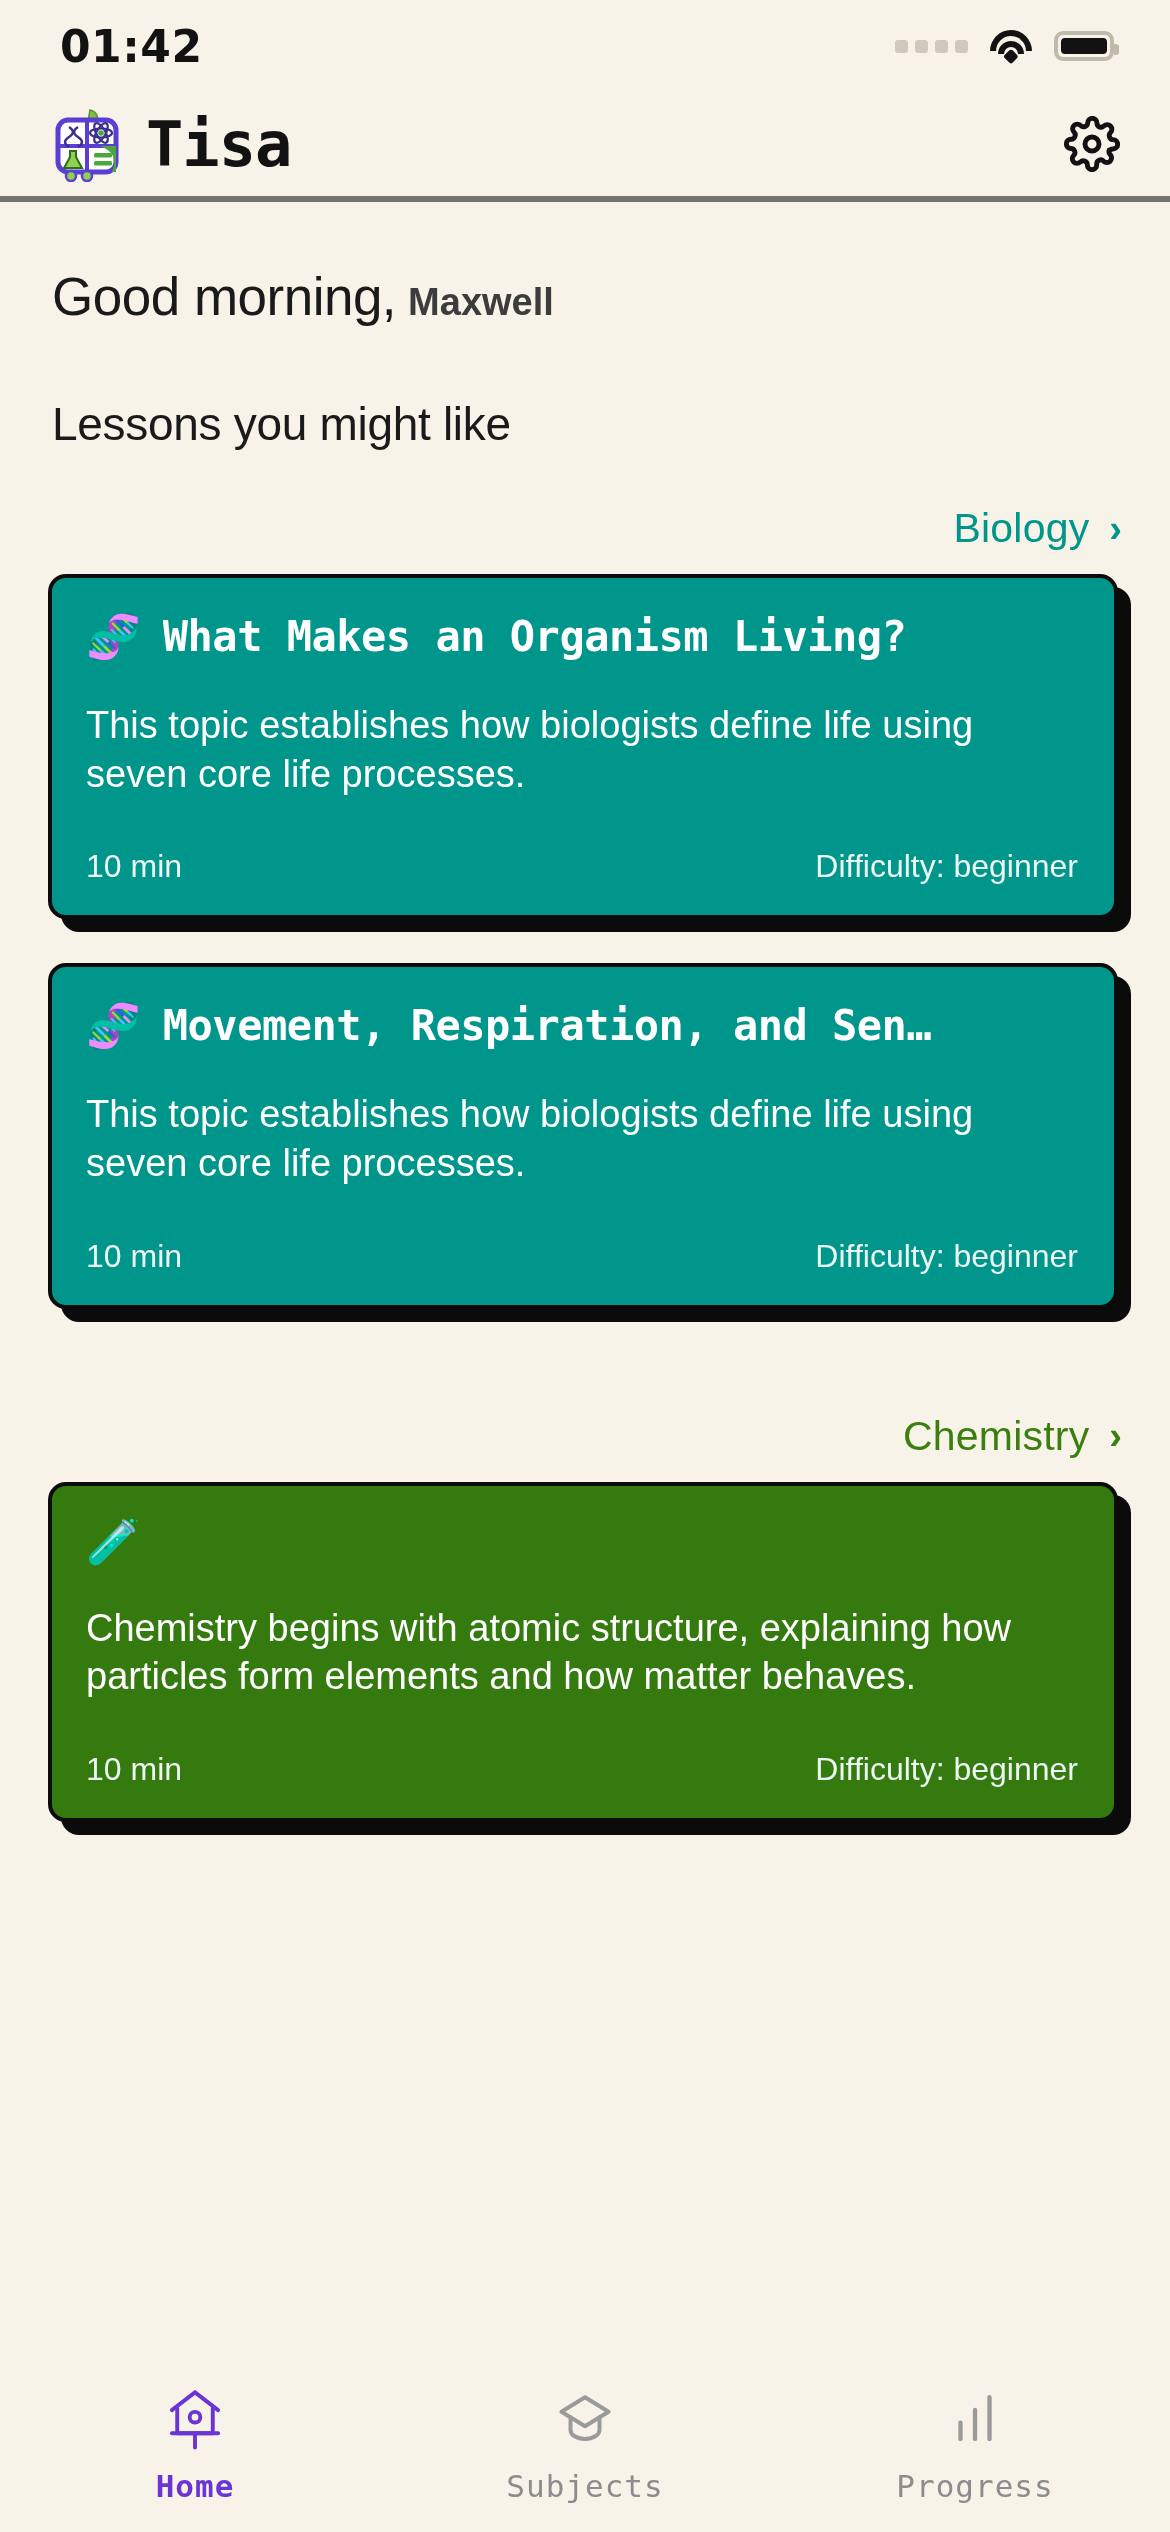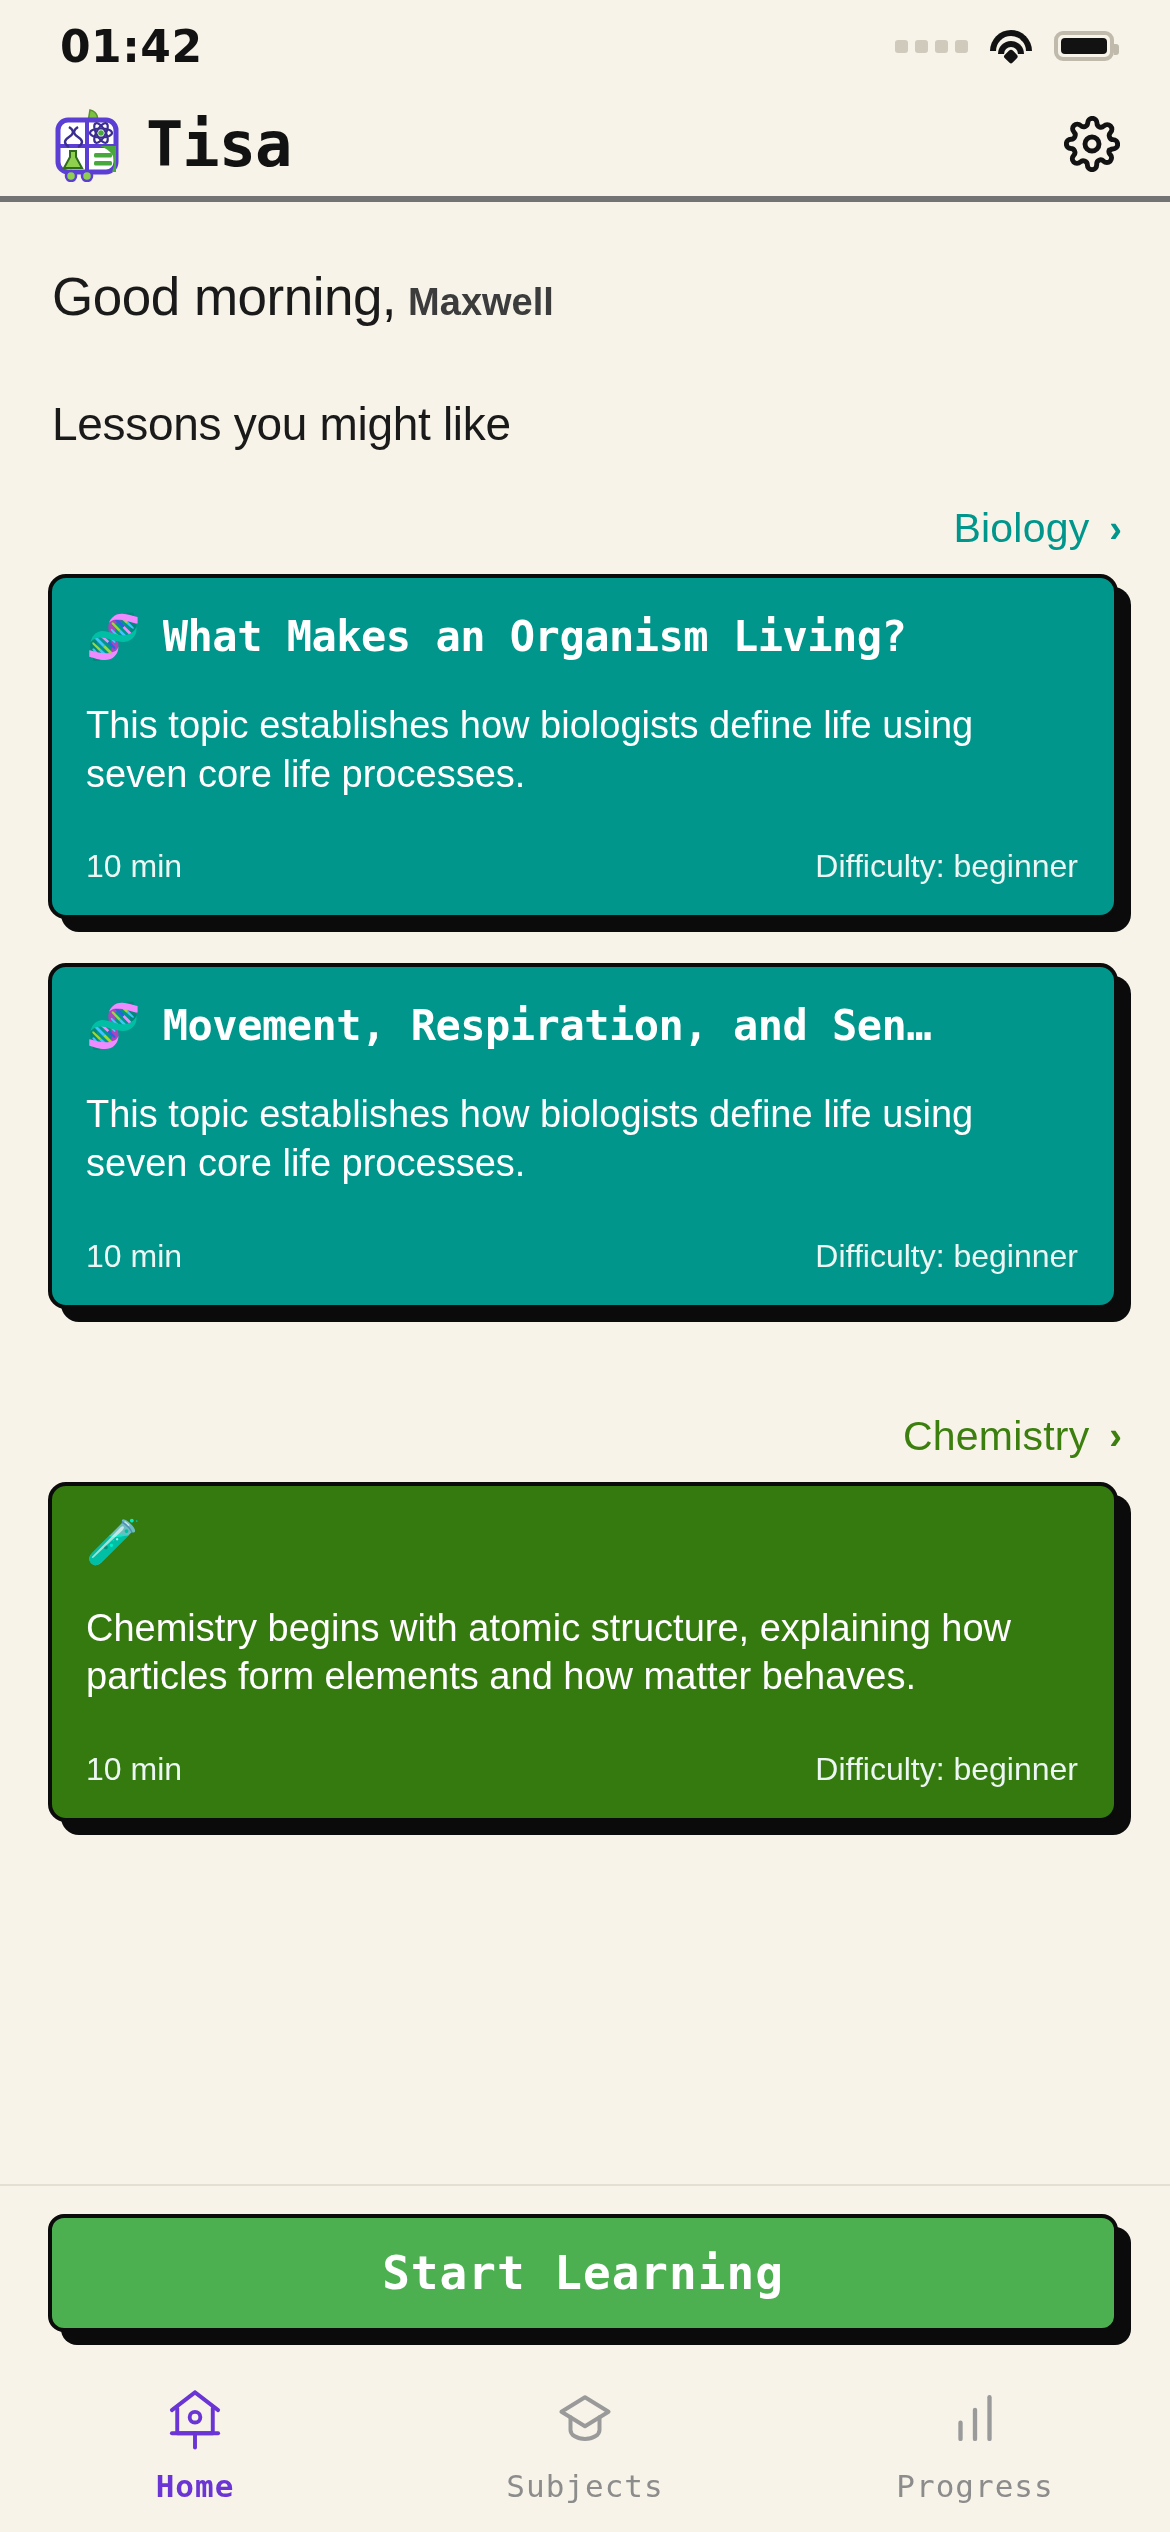--- a/index.html
+++ b/index.html
@@ -208,25 +208,20 @@
           <div class="card-meta">
             <span>10 min</span>
             <span>Difficulty: beginner</span>
           </div>
         </div>
       </div>
     </div>
 
   </div>
 
-  <div class="cta-bar">
-    <div class="cta-btn">
-      <span class="cta-label">Start Learning</span>
-    </div>
-  </div>
 
   <div class="tabbar">
     <div class="tab tab-active">
       <span class="tab-icon">
         <svg width="58" height="64" viewBox="0 0 32 36" fill="none" stroke="#6A35D4" stroke-width="2.2" stroke-linecap="round" stroke-linejoin="round">
           <path d="M16 3 L29 13 M16 3 L3 13"></path>
           <path d="M6 12 v14 h20 v-14"></path>
           <circle cx="16" cy="17" r="3"></circle>
           <line x1="3" y1="26" x2="29" y2="26"></line>
           <line x1="16" y1="26" x2="16" y2="34"></line>

